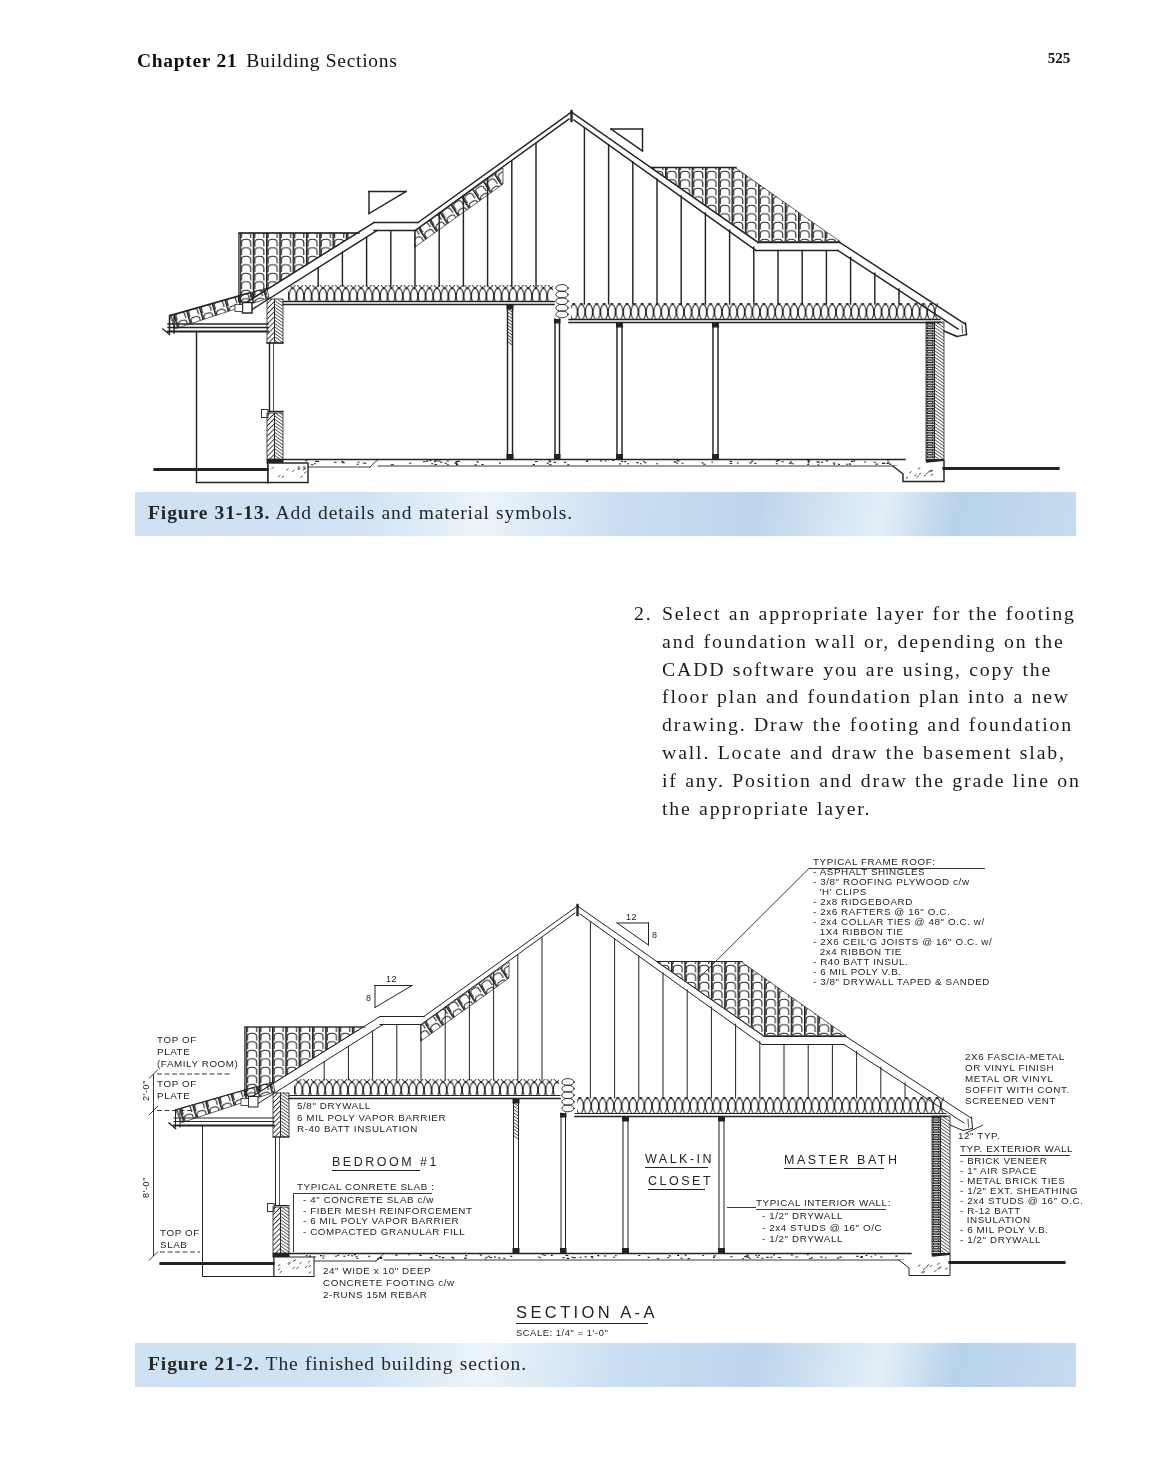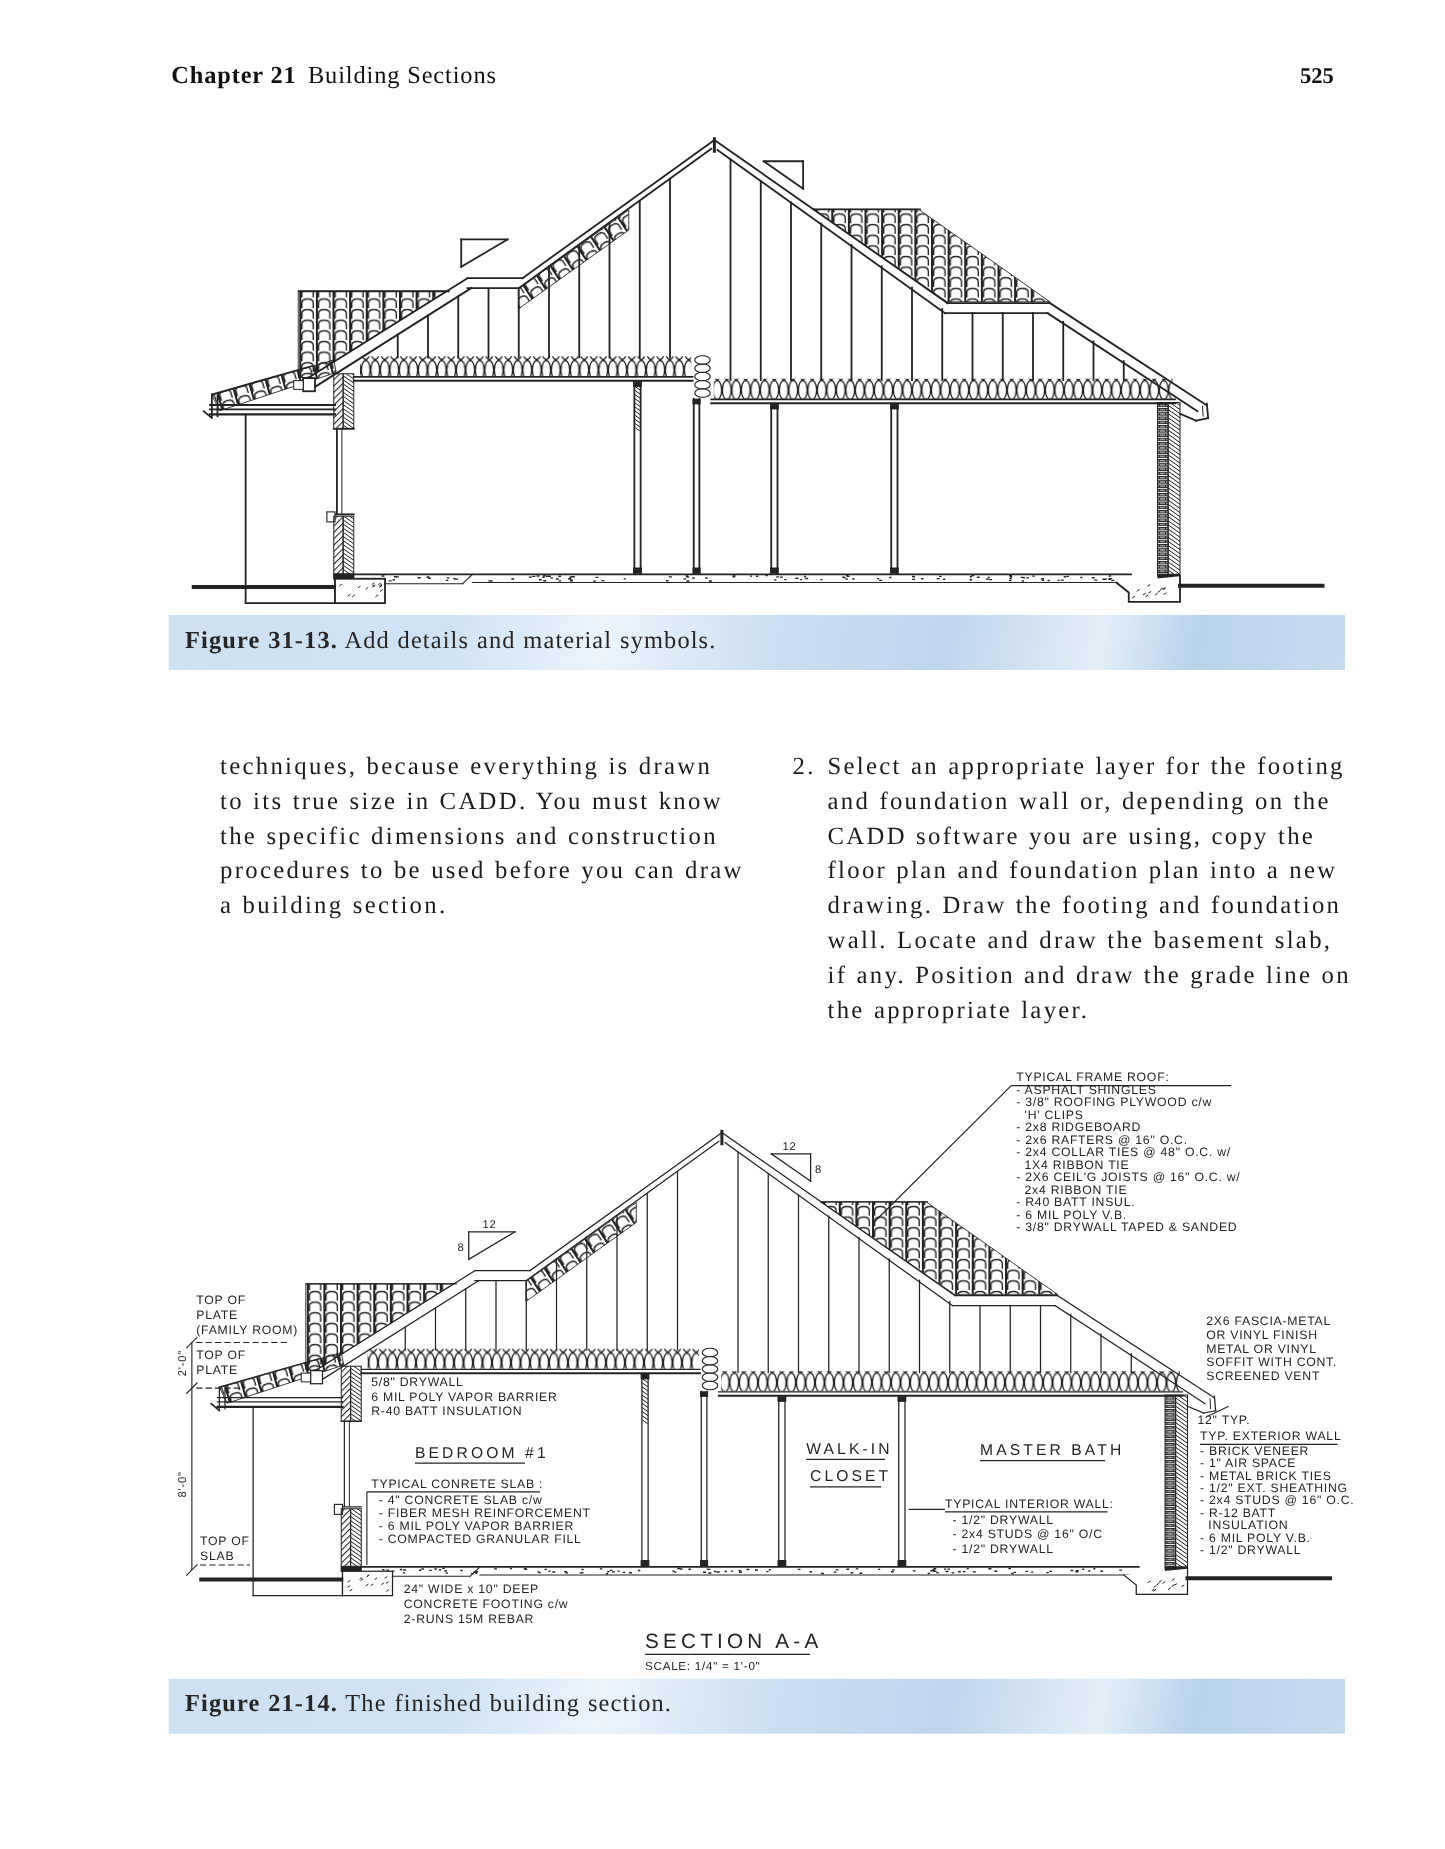--- a/index.html
+++ b/index.html
@@ -13,21 +13,21 @@
   svg text.cad { font-family:"Liberation Sans",sans-serif; fill:#232323; letter-spacing:0.6px; }
   svg text.cadw { font-family:"Liberation Sans",sans-serif; fill:#232323; letter-spacing:2.5px; }
   svg text.cadt { font-family:"Liberation Sans",sans-serif; fill:#232323; letter-spacing:3.4px; }
 </style>
 </head>
 <body>
 <div id="page">
 
 <div class="abs" style="left:137px; top:50px; font-size:19.5px; color:#111; letter-spacing:0.7px;"><b>Chapter 21</b><span style="display:inline-block;width:9px;"></span>Building Sections</div>
 
-<div class="abs" style="left:1040px; top:50px; width:38px; text-align:left; font-size:18px; color:#111;"><b>525</b></div>
+<div class="abs" style="left:1040px; top:50px; width:38px; text-align:center; font-size:15px; color:#111;"><b>525</b></div>
 
 <svg class="abs" style="left:0; top:0;" width="1156" height="1479" viewBox="0 0 1156 1479">
 
 <defs>
 <pattern id="shing" width="13.3" height="8.5" patternUnits="userSpaceOnUse">
   <path d="M2.1 8.5 L2.1 4.6 Q2.1 1.2 6.65 1.2 Q11.2 1.2 11.2 4.6 L11.2 8.5" fill="none" stroke="#232323" stroke-width="1.1"></path>
   <line x1="0.8" y1="0" x2="0.8" y2="8.5" stroke="#232323" stroke-width="1.7"></line>
 </pattern>
 <pattern id="shingR" width="13.3" height="8.5" patternUnits="userSpaceOnUse" patternTransform="rotate(-33)">
   <path d="M2.1 8.5 L2.1 4.6 Q2.1 1.2 6.65 1.2 Q11.2 1.2 11.2 4.6 L11.2 8.5" fill="none" stroke="#232323" stroke-width="1.1"></path>
@@ -596,22 +596,21 @@
         <text x="516" y="1318" class="cadt" font-size="16.5" text-anchor="start">SECTION A-A</text>
         <line x1="516" y1="1323.5" x2="648" y2="1323.5" stroke="#232323" stroke-width="1.1"></line>
         <text x="516" y="1336" class="cad" font-size="9.3" text-anchor="start">SCALE: 1/4" = 1'-0"</text>
       </g>
 </svg>
 
 <div class="abs cap" style="left:135px; top:492px; width:941px; height:44px;">
   <div class="captext"><b>Figure 31-13.</b> Add details and material symbols.</div>
 </div>
 
-<div class="abs body" style="left:176px; top:600px; width:420px;">techniques, because everything is drawn<br>to its true size in CADD. You must know<br>the specific dimensions and construction<br>procedures to be used before you can draw<br>a building section.</div>
 
 <div class="abs body" style="left:634px; top:600px;">2.</div>
 <div class="abs body" style="left:662px; top:600px; width:430px;">Select an appropriate layer for the footing<br>and foundation wall or, depending on the<br>CADD software you are using, copy the<br>floor plan and foundation plan into a new<br>drawing. Draw the footing and foundation<br>wall. Locate and draw the basement slab,<br>if any. Position and draw the grade line on<br>the appropriate layer.</div>
 
 <div class="abs cap" style="left:135px; top:1343px; width:941px; height:44px;">
-  <div class="captext"><b>Figure 21-14.</b> The finished building section.</div>
+  <div class="captext"><b>Figure 21-2.</b> The finished building section.</div>
 </div>
 
 </div>
 
 </body></html>

